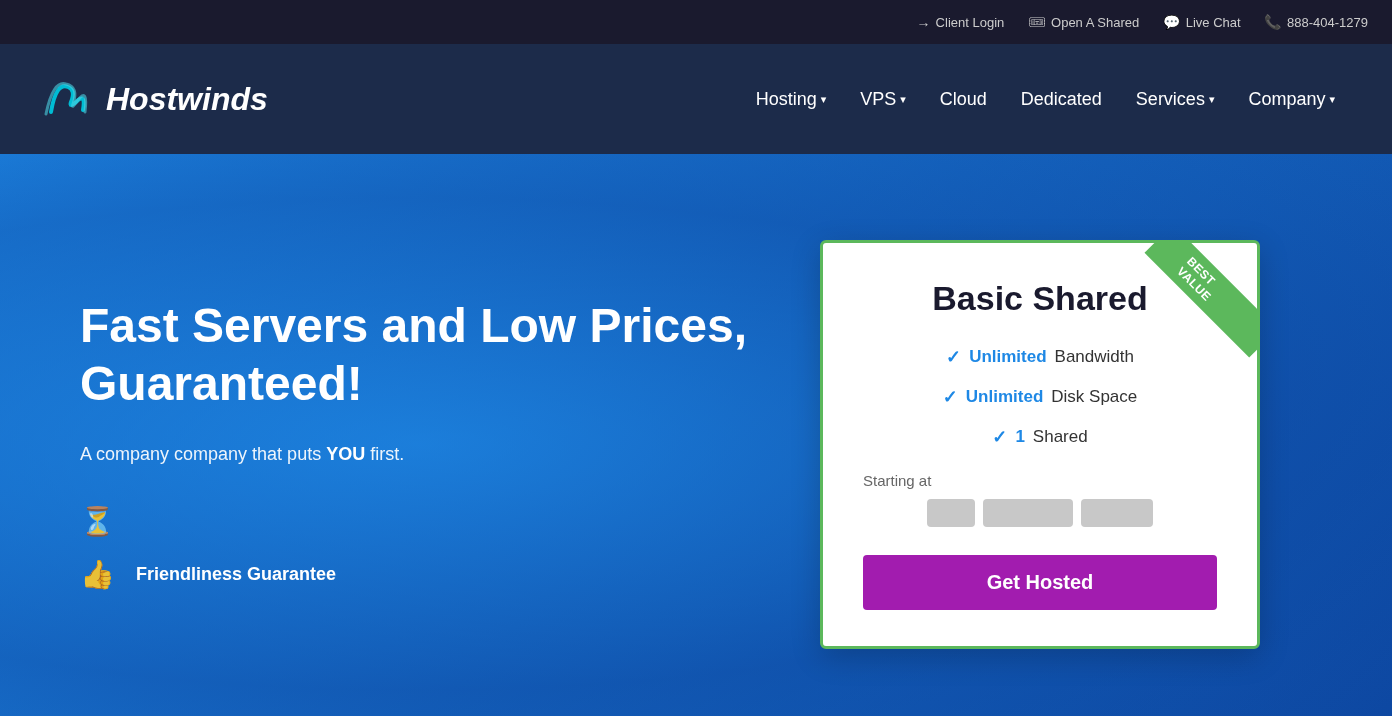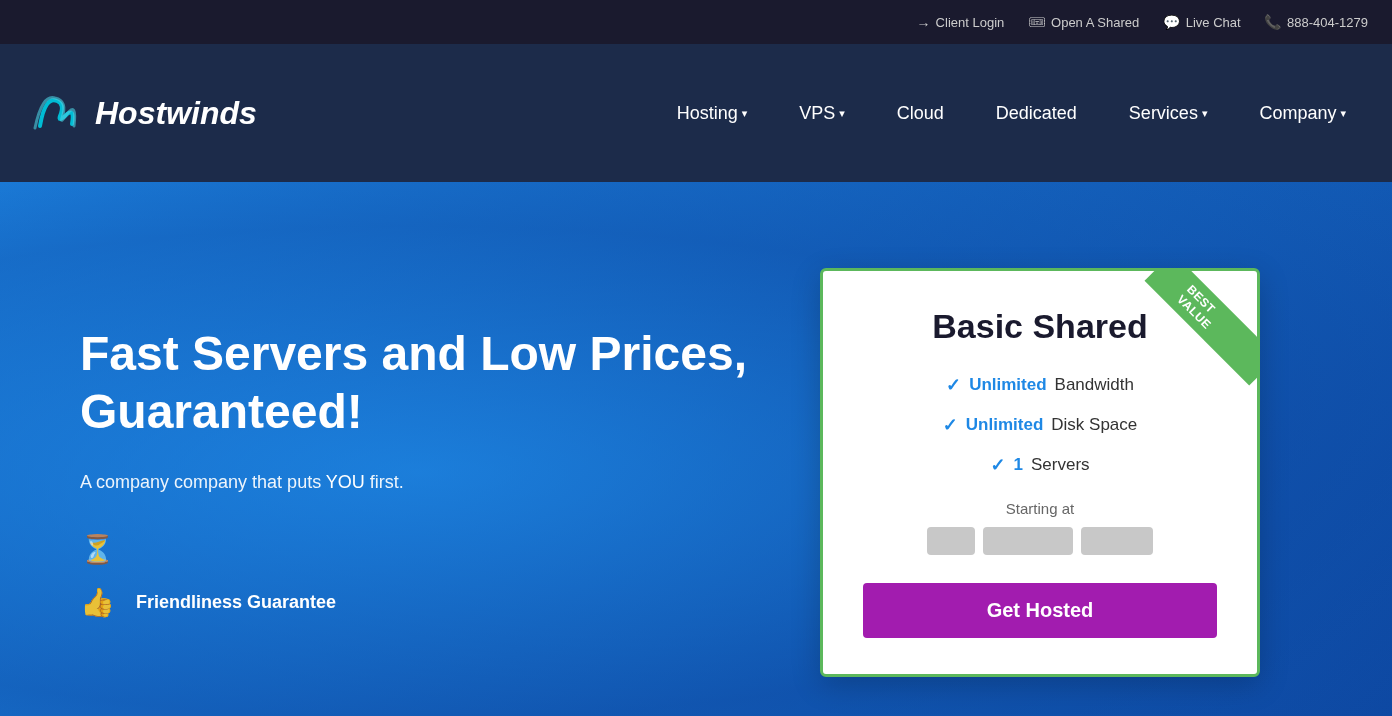--- a/index.html
+++ b/index.html
@@ -23,24 +23,24 @@
       display: flex;
       align-items: center;
       gap: 5px;
       cursor: pointer;
     }
     .top-bar-icon { font-size: 14px; }
 
     
     .header {
       background: #1c2b4a;
-      height: 138px;
-      display: flex;
-      align-items: center;
-      padding: 0 30px;
+      height: 110px;
+      display: flex;
+      align-items: center;
+      padding: 0 41px;
     }
     .logo-area {
       display: flex;
       align-items: center;
       gap: 10px;
       flex: 0 0 auto;
     }
     .logo-icon {
       width: 55px;
       height: 55px;
@@ -51,21 +51,21 @@
       font-weight: 300;
       font-style: italic;
     }
     .logo-text span {
       font-weight: 700;
       font-style: italic;
     }
     .nav {
       display: flex;
       align-items: center;
-      gap: 20px;
+      gap: 2px;
       margin-left: auto;
     }
     .nav-item {
       color: white;
       font-size: 18px;
       font-weight: 500;
       padding: 10px 16px;
       cursor: pointer;
       display: flex;
       align-items: center;
@@ -105,21 +105,21 @@
       font-weight: 700;
       line-height: 1.2;
       margin-bottom: 32px;
     }
     .hero-subtext {
       color: rgba(255,255,255,0.92);
       font-size: 18px;
       margin-bottom: 40px;
     }
     .hero-subtext strong {
-      font-weight: 400;
+      font-weight: 700;
       color: white;
     }
     .hero-features {
       list-style: none;
       display: flex;
       flex-direction: column;
       gap: 20px;
     }
     .hero-feature {
       display: flex;
@@ -193,21 +193,21 @@
     .card-feature .check {
       color: #1e88e5;
       font-size: 18px;
       font-weight: 700;
     }
     .card-feature .highlight {
       color: #1e88e5;
       font-weight: 700;
     }
     .starting-at {
-      text-align: center;
+      text-align: left;
       color: #666;
       font-size: 15px;
       margin-top: 24px;
       margin-bottom: 10px;
     }
     .price-blurred {
       display: flex;
       justify-content: center;
       align-items: center;
       gap: 8px;
@@ -323,21 +323,21 @@
 
       <div class="card-feature">
         <span class="check">✓</span>
         <span class="highlight">Unlimited</span>
         <span>Disk Space</span>
       </div>
 
       <div class="card-feature">
         <span class="check">✓</span>
         <span class="highlight">1</span>
-        <span>Servers</span>
+        <span>Shared</span>
       </div>
 
       <p class="starting-at">Starting at</p>
       <div class="price-blurred">
         <div class="price-bar price-bar-1"></div>
         <div class="price-bar price-bar-2"></div>
         <div class="price-bar price-bar-3"></div>
       </div>
 
       <button class="get-hosted-btn">Get Hosted</button>

